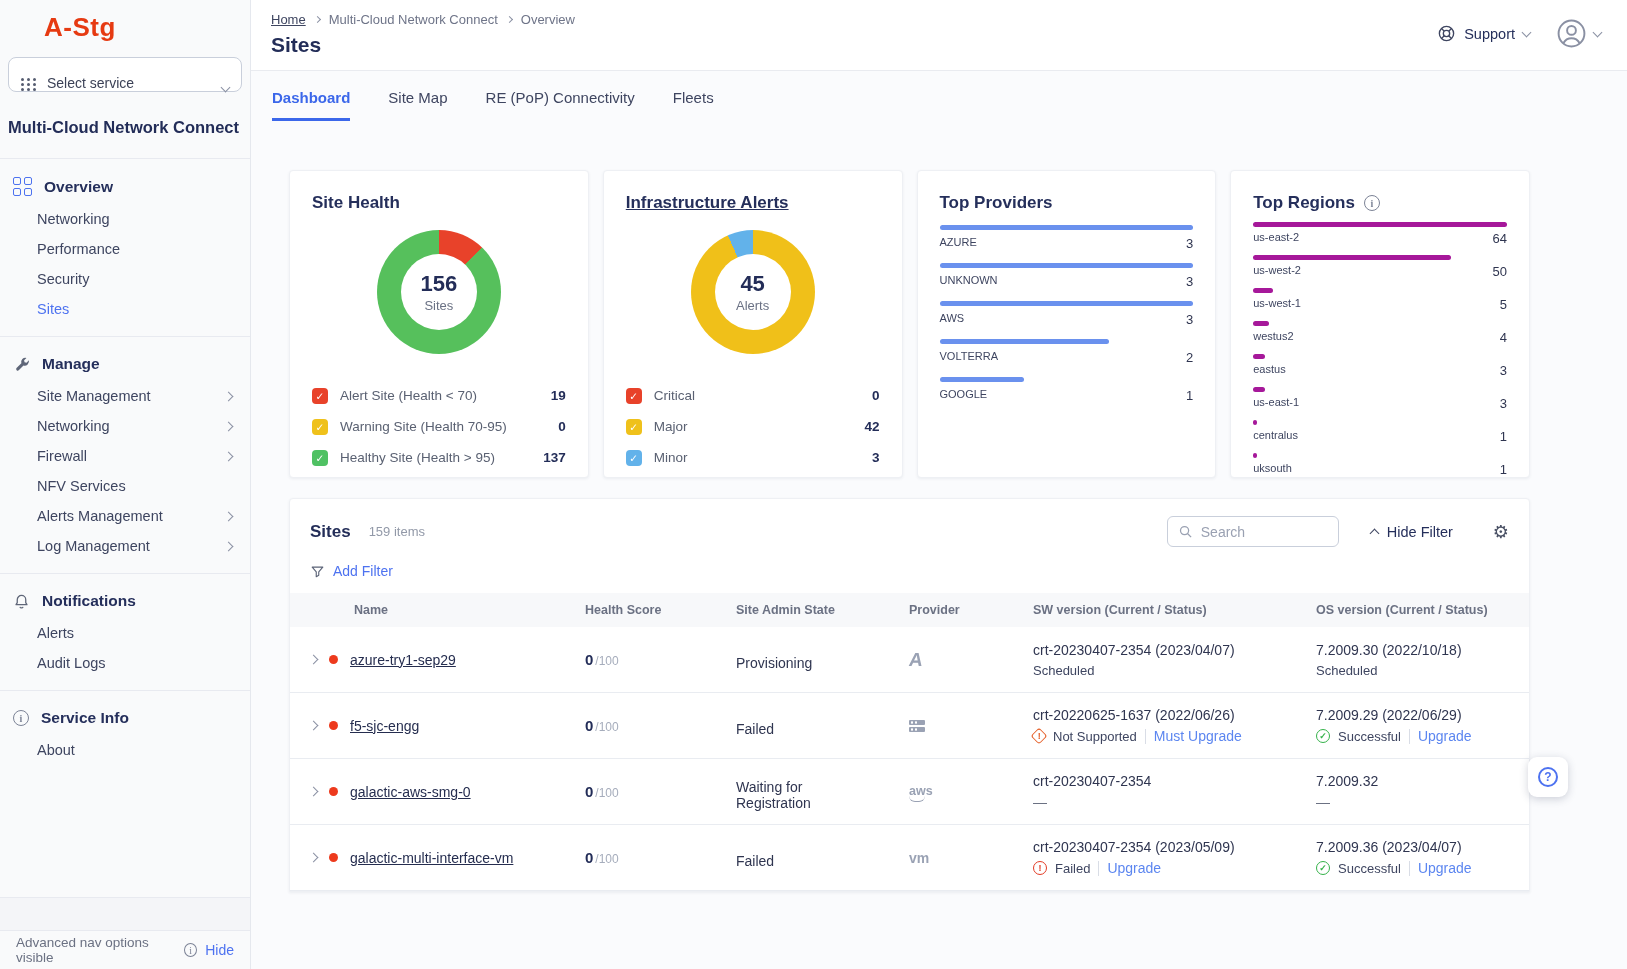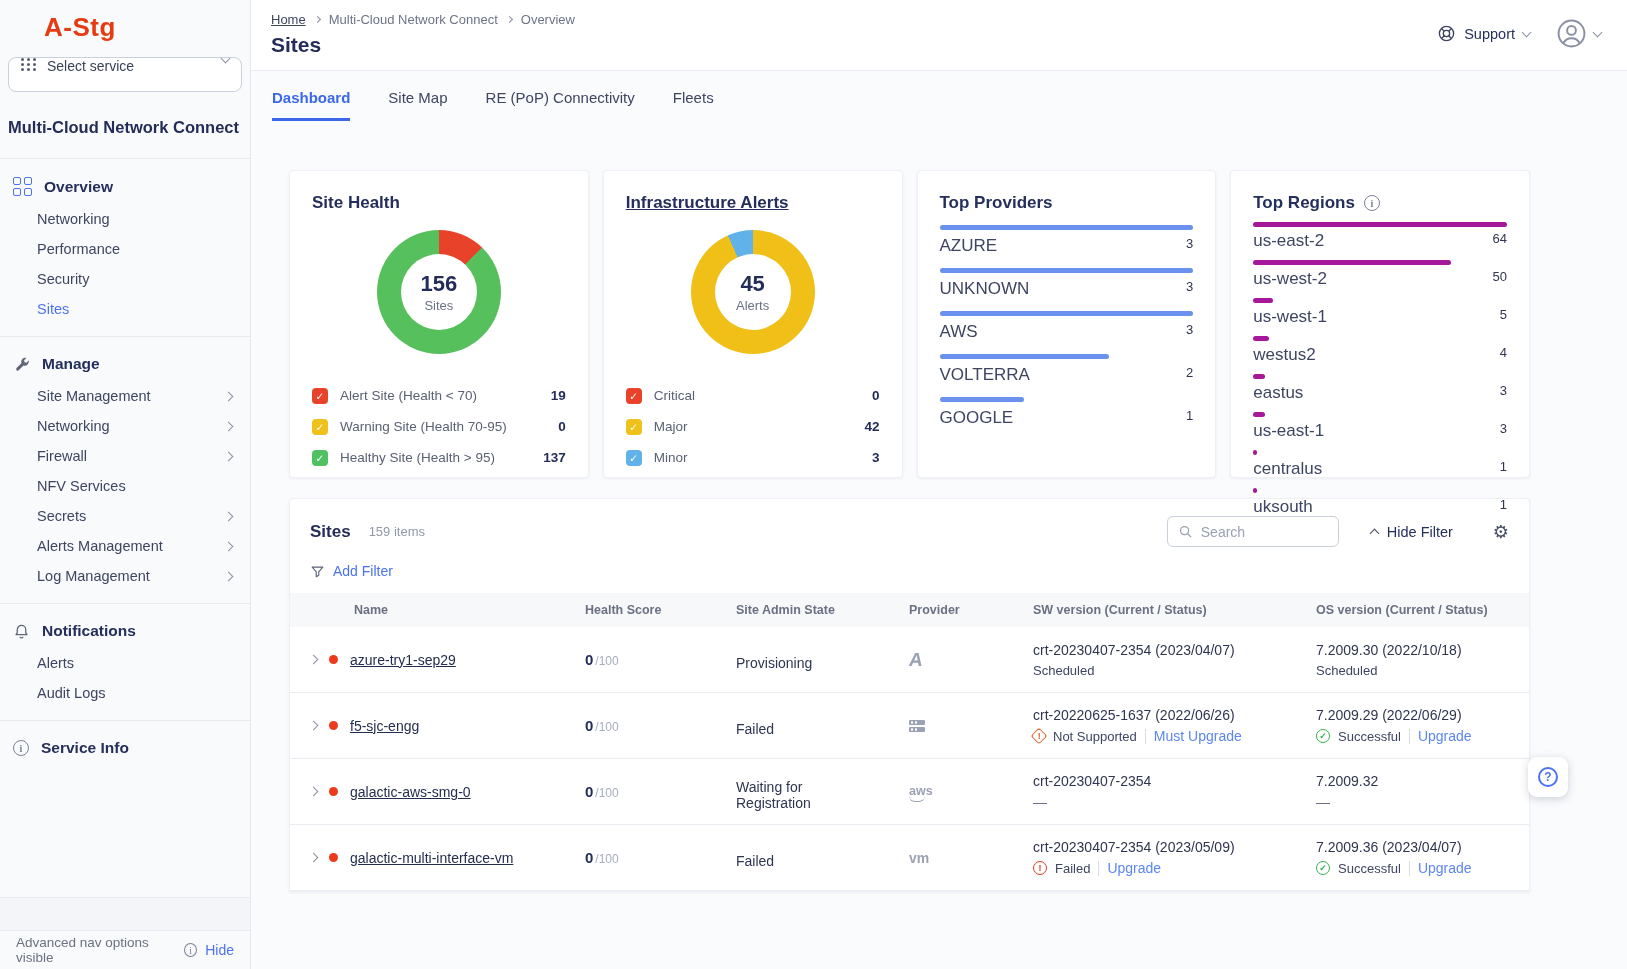--- a/index.html
+++ b/index.html
@@ -3,21 +3,21 @@
 <meta charset="utf-8">
 <style>
   * { margin:0; padding:0; box-sizing:border-box; }
   html,body { width:1627px; height:969px; overflow:hidden; font-family:"Liberation Sans", sans-serif; background:#fafbfd; color:#2f3550; }
 
   .app { display:flex; width:100%; height:100%; }
 
   
   .sidebar { position:relative; width:251px; min-width:251px; height:100%; background:#f9fafb; border-right:1px solid #e5e8ee; }
   .logo { margin:12px 0 0 44px; font-size:26px; font-weight:800; color:#e63a12; letter-spacing:.5px; }
-  .svc-select { margin:14px 8px 0 8px; height:35px; background:#fff; border:1px solid #c9cfdb; border-radius:8px; display:flex; align-items:flex-start; gap:10px; padding:0 12px; cursor:pointer; }
+  .svc-select { margin:14px 8px 0 8px; height:35px; background:#fff; border:1px solid #c9cfdb; border-radius:8px; display:flex; align-items:flex-end; gap:10px; padding:0 12px; cursor:pointer; }
   .svc-select .lbl { flex:1; font-size:14px; color:#3c4257; }
   .dots9 { display:grid; grid-template-columns:repeat(3,4px); grid-gap:2px; }
   .dots9 i { width:3px; height:3px; border-radius:50%; background:#555c70; }
   .sb-title { margin:22px 10px 0 8px; font-size:16.5px; font-weight:700; color:#232d58; line-height:1.6; }
   .nav { margin-top:18px; }
   .nav-section { border-top:1px solid #e8eaf0; padding:8px 0 12px; }
   .sec-head { display:flex; align-items:center; gap:12px; padding:10px 16px 8px 13px; font-size:15.5px; font-weight:600; color:#252f5b; }
   .sec-item { display:flex; align-items:center; justify-content:space-between; padding:7px 18px 7px 37px; font-size:14.5px; color:#3e4560; cursor:pointer; }
   .sec-item.active { color:#4d72f0; }
   .sq4 { display:grid; grid-template-columns:8px 8px; grid-gap:3px; }
@@ -70,21 +70,21 @@
   .cbx { width:16px; height:16px; border-radius:4px; display:inline-flex; align-items:center; justify-content:center; color:#fff; font-size:10.5px; }
   .cbx::after { content:"✓"; }
   .c-red{background:#e8422a;} .c-yellow{background:#efc11b;} .c-green{background:#4fc163;} .c-blue{background:#62b2ea;}
   .legend-lbl { flex:1; font-size:13.5px; color:#5a6172; }
   .legend-val { font-size:13.5px; font-weight:700; color:#232d58; }
 
   .bar-row { margin-top:12px; }
   .bar-row:first-of-type { margin-top:16px; }
   .bar { height:5px; border-radius:2.5px; }
   .bar-line2 { display:flex; justify-content:space-between; margin-top:6px; }
-  .bar-lbl { font-size:17px; color:#3e4560; }
+  .bar-lbl { font-size:11px; color:#3e4560; }
   .bar-val { font-size:13px; color:#2f3550; }
   .bar-row.dense { margin-top:9px; }
   .bar-row.dense .bar-line2 { margin-top:4px; }
 
   
   .panel { width:1241px; margin-top:20px; background:#fff; border:1px solid #eef0f4; border-radius:4px 4px 0 0; box-shadow:0 1px 3px rgba(40,50,80,.07); }
   .panel-hd { display:flex; align-items:center; padding:17px 20px 6px; }
   .panel-title { font-size:17px; font-weight:700; color:#232d58; }
   .panel-count { margin-left:18px; font-size:13px; color:#9299a8; }
   .panel-hd .spacer { flex:1; }
@@ -200,24 +200,20 @@
             <span class="chev right"></span>
           </div>
         <div class="sec-item">
             <span>Firewall</span>
             <span class="chev right"></span>
           </div>
         <div class="sec-item">
             <span>NFV Services</span>
           </div>
         <div class="sec-item">
-            <span>Secrets</span>
-            <span class="chev right"></span>
-          </div>
-        <div class="sec-item">
             <span>Alerts Management</span>
             <span class="chev right"></span>
           </div>
         <div class="sec-item">
             <span>Log Management</span>
             <span class="chev right"></span>
           </div>
       </div>
 
       <div class="nav-section">
@@ -234,20 +230,23 @@
         <div class="sec-item">
             <span>Audit Logs</span>
           </div>
       </div>
 
       <div class="nav-section">
         <div class="sec-head">
           <span class="icirc">i</span>
           <span>Service Info</span>
         </div>
+        <div class="sec-item">
+            <span>About</span>
+          </div>
       </div>
     </nav>
 
     <div class="sb-foot">
       <div class="foot-band"></div>
       <div class="foot-row">
         <span class="txt">Advanced nav options visible</span>
         <span class="icirc" style="width:14px;height:14px;">i</span>
         <span class="link" style="font-size:14px;">Hide</span>
       </div>

